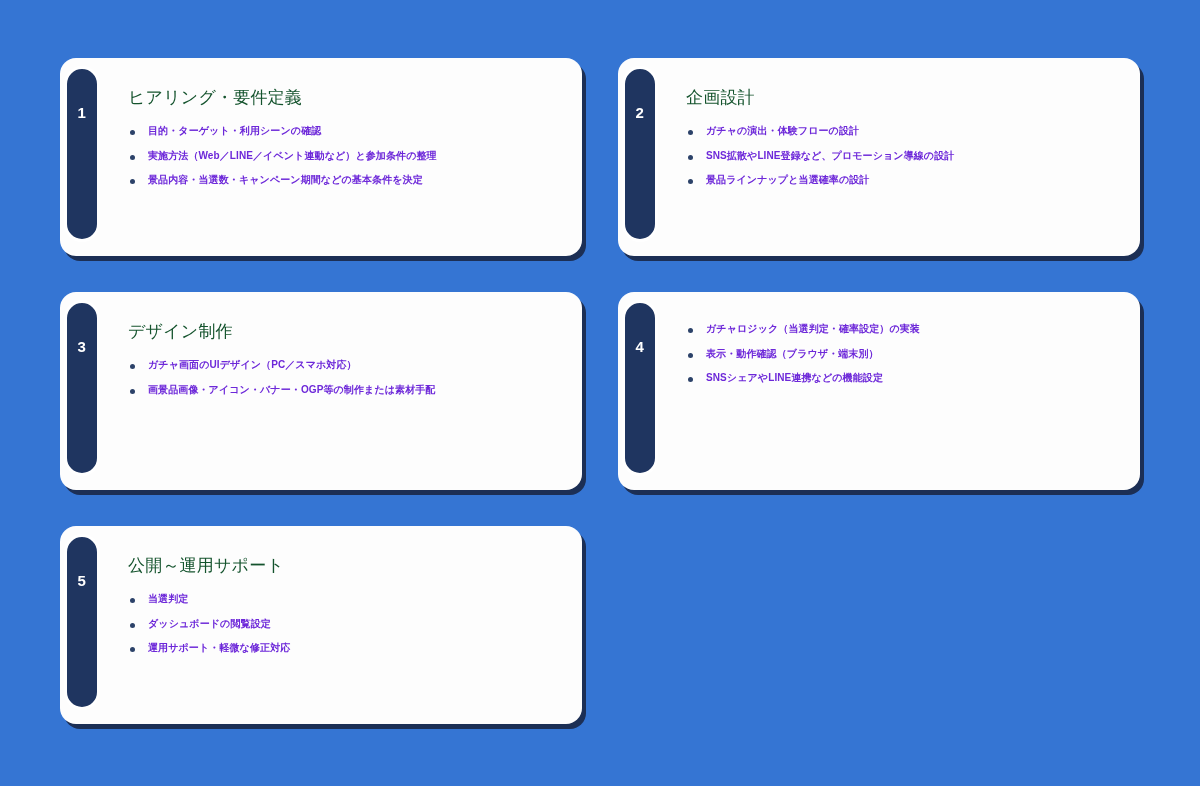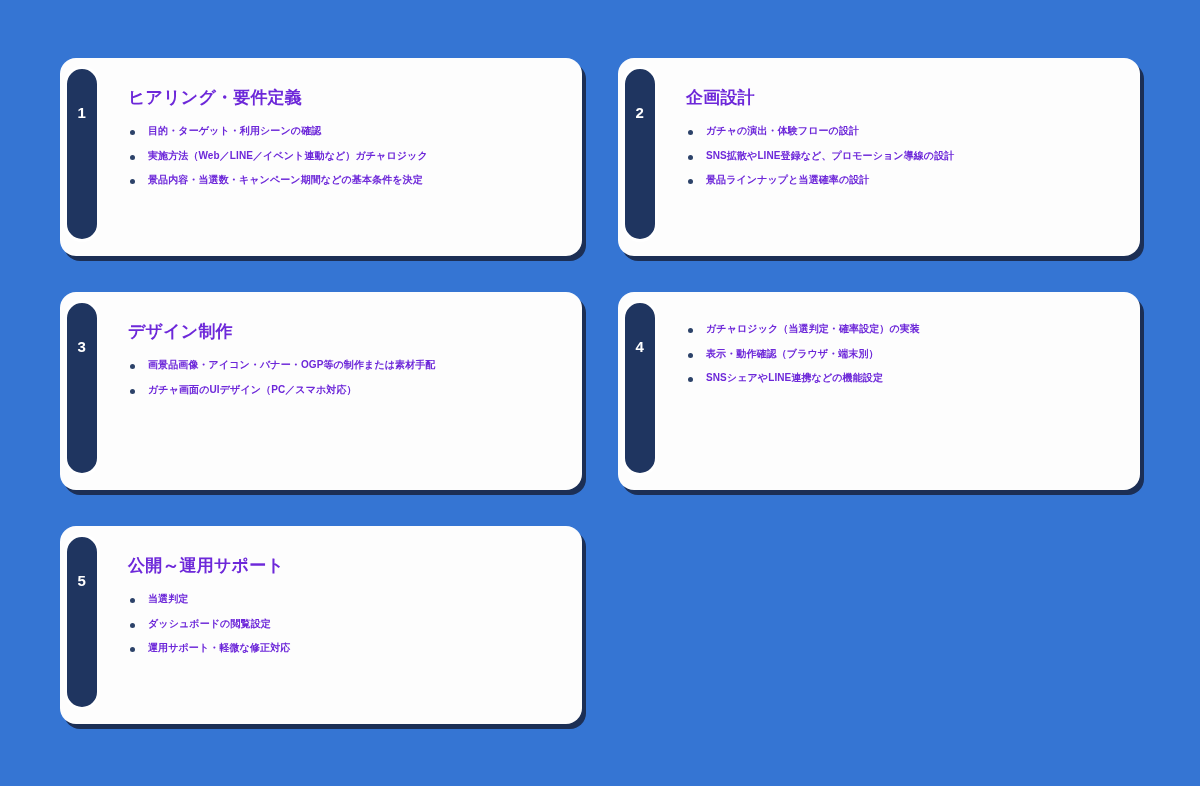--- a/index.html
+++ b/index.html
@@ -63,22 +63,22 @@
     font-size: 15px;
     font-weight: bold;
     line-height: 1;
     letter-spacing: 0.5px;
   }
 
   
   .card-title {
     margin: 0 0 16px 0;
     font-size: 17px;
-    font-weight: bold;
-    color: #6d28d9;
+    font-weight: normal;
+    color: #14532d;
     letter-spacing: 0.2px;
     line-height: 1.2;
   }
 
   .bullet-list {
     list-style: none;
     margin: 0;
     padding: 0;
   }
 
@@ -113,43 +113,43 @@
 
 <div id="board">
   <div class="grid" id="grid">
       <div class="card">
         <div class="step-tab">
           <span class="step-number">1</span>
         </div>
         <h2 class="card-title">ヒアリング・要件定義</h2>
         <ul class="bullet-list">
           <li class="bullet-item"><span class="bullet-dot"></span><span>目的・ターゲット・利用シーンの確認</span></li>
-          <li class="bullet-item"><span class="bullet-dot"></span><span>実施方法（Web／LINE／イベント連動など）ガチャロジック</span></li>
+          <li class="bullet-item"><span class="bullet-dot"></span><span>実施方法（Web／LINE／イベント連動など）と参加条件の整理</span></li>
           <li class="bullet-item"><span class="bullet-dot"></span><span>景品内容・当選数・キャンペーン期間などの基本条件を決定</span></li>
         </ul>
       </div>
       <div class="card">
         <div class="step-tab">
           <span class="step-number">2</span>
         </div>
         <h2 class="card-title">企画設計</h2>
         <ul class="bullet-list">
           <li class="bullet-item"><span class="bullet-dot"></span><span>ガチャの演出・体験フローの設計</span></li>
           <li class="bullet-item"><span class="bullet-dot"></span><span>SNS拡散やLINE登録など、プロモーション導線の設計</span></li>
           <li class="bullet-item"><span class="bullet-dot"></span><span>景品ラインナップと当選確率の設計</span></li>
         </ul>
       </div>
       <div class="card">
         <div class="step-tab">
           <span class="step-number">3</span>
         </div>
         <h2 class="card-title">デザイン制作</h2>
         <ul class="bullet-list">
+          <li class="bullet-item"><span class="bullet-dot"></span><span>ガチャ画面のUIデザイン（PC／スマホ対応）</span></li>
           <li class="bullet-item"><span class="bullet-dot"></span><span>画景品画像・アイコン・バナー・OGP等の制作または素材手配</span></li>
-          <li class="bullet-item"><span class="bullet-dot"></span><span>ガチャ画面のUIデザイン（PC／スマホ対応）</span></li>
         </ul>
       </div>
       <div class="card">
         <div class="step-tab">
           <span class="step-number">4</span>
         </div>
         <ul class="bullet-list">
           <li class="bullet-item"><span class="bullet-dot"></span><span>ガチャロジック（当選判定・確率設定）の実装</span></li>
           <li class="bullet-item"><span class="bullet-dot"></span><span>表示・動作確認（ブラウザ・端末別）</span></li>
           <li class="bullet-item"><span class="bullet-dot"></span><span>SNSシェアやLINE連携などの機能設定</span></li>

